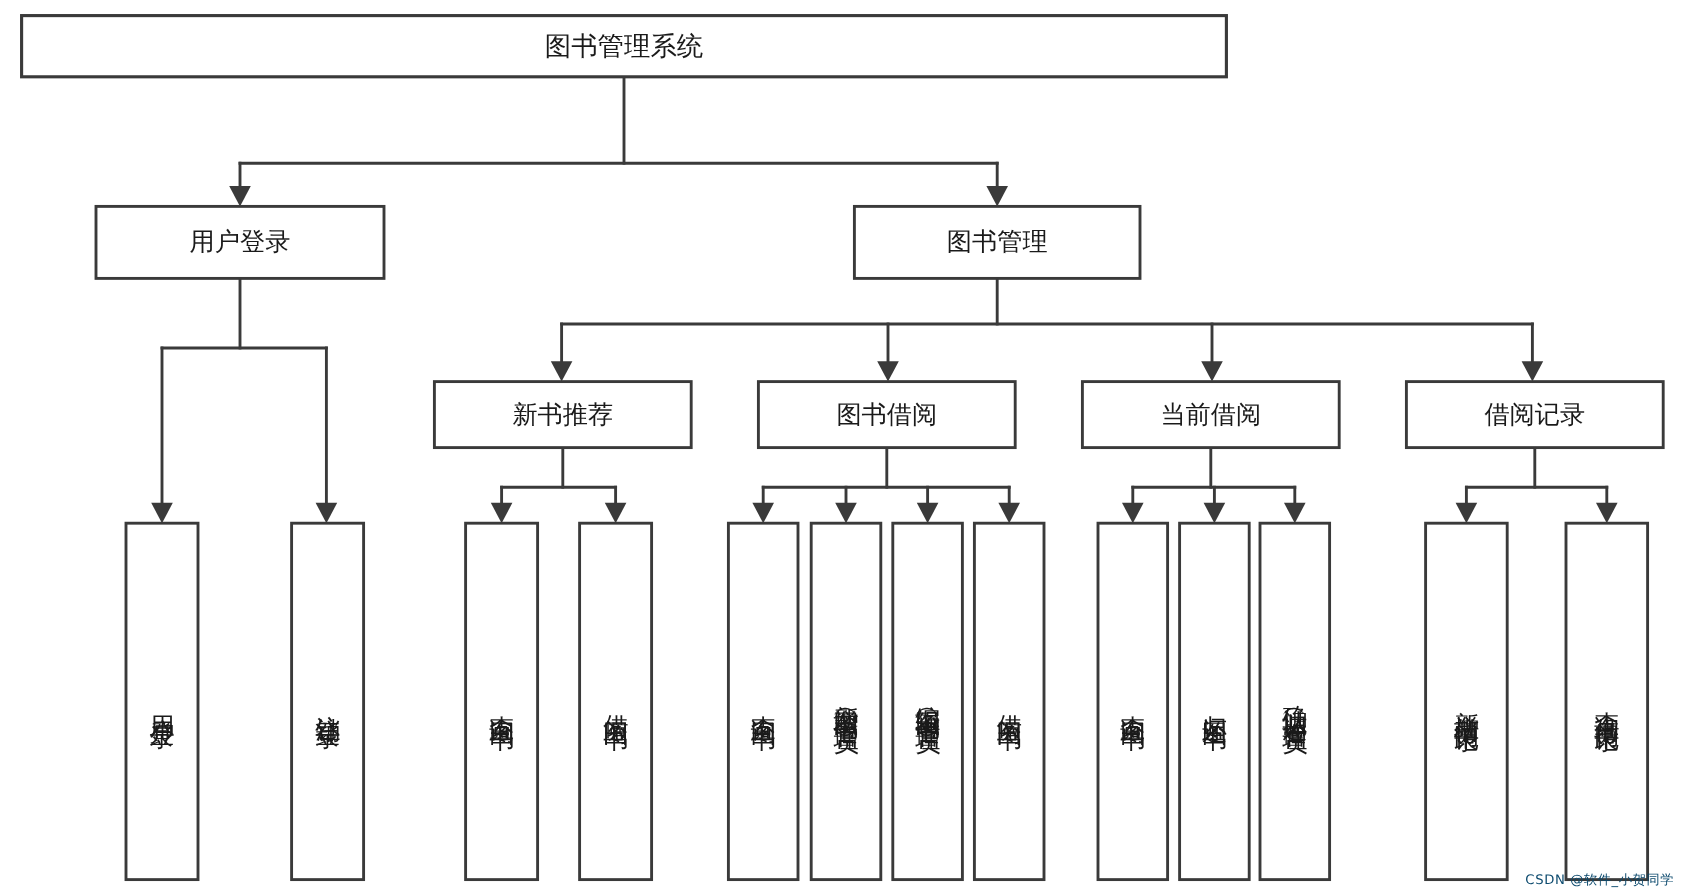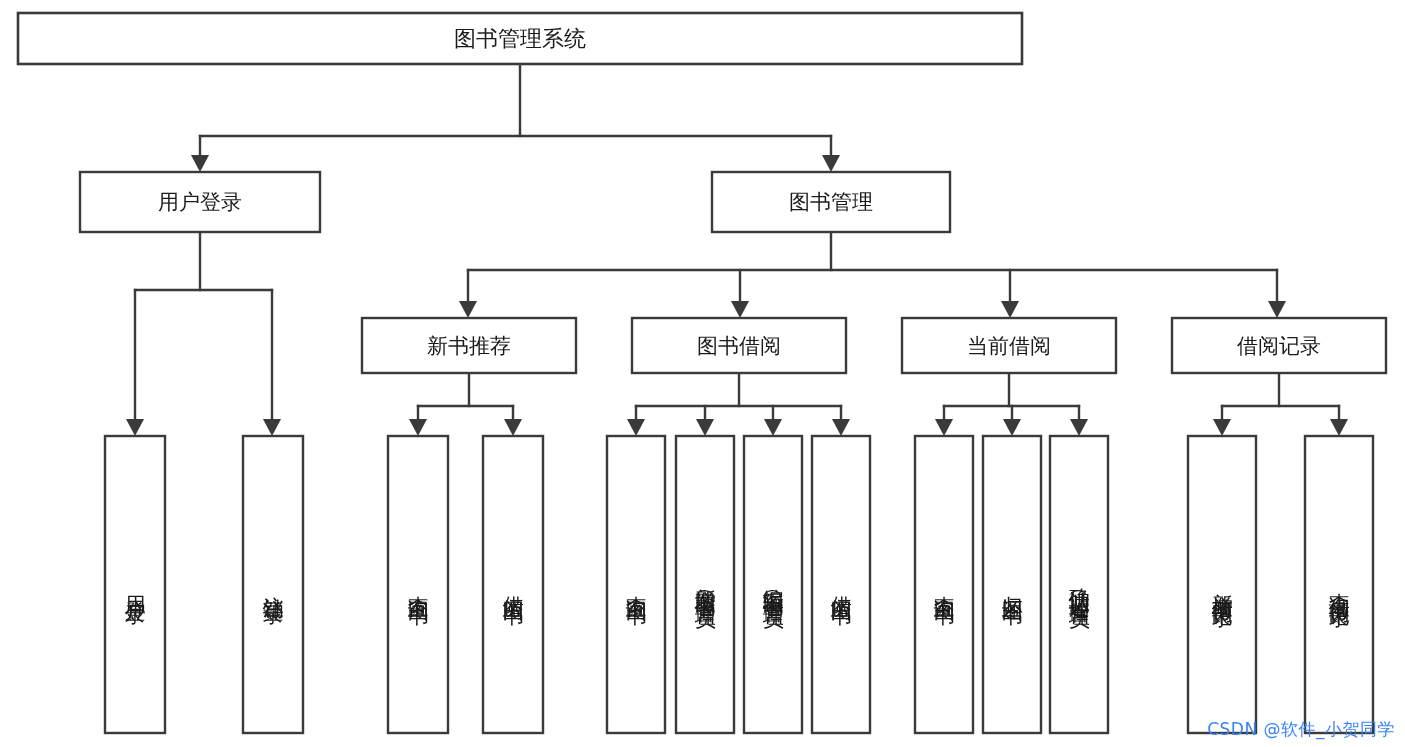--- a/index.html
+++ b/index.html
@@ -72,22 +72,22 @@
     letter-spacing: 3px;
     color: #1a1a1a;
     white-space: nowrap;
     pointer-events: none;
   }
   .watermark {
     position: absolute;
     right: 10px;
     bottom: 6px;
     font-family: "DejaVu Sans", "Liberation Sans", sans-serif;
-    font-size: 17px;
-    color: #3b82f6;
+    font-size: 11px;
+    color: #0c4a6e;
     letter-spacing: 0.5px;
     user-select: none;
     white-space: nowrap;
   }
 </style>
 </head>
 <body>
 
 <div id="diagram-root">
   <svg id="tree-svg" viewBox="0 0 1405 747" xmlns="http://www.w3.org/2000/svg">

